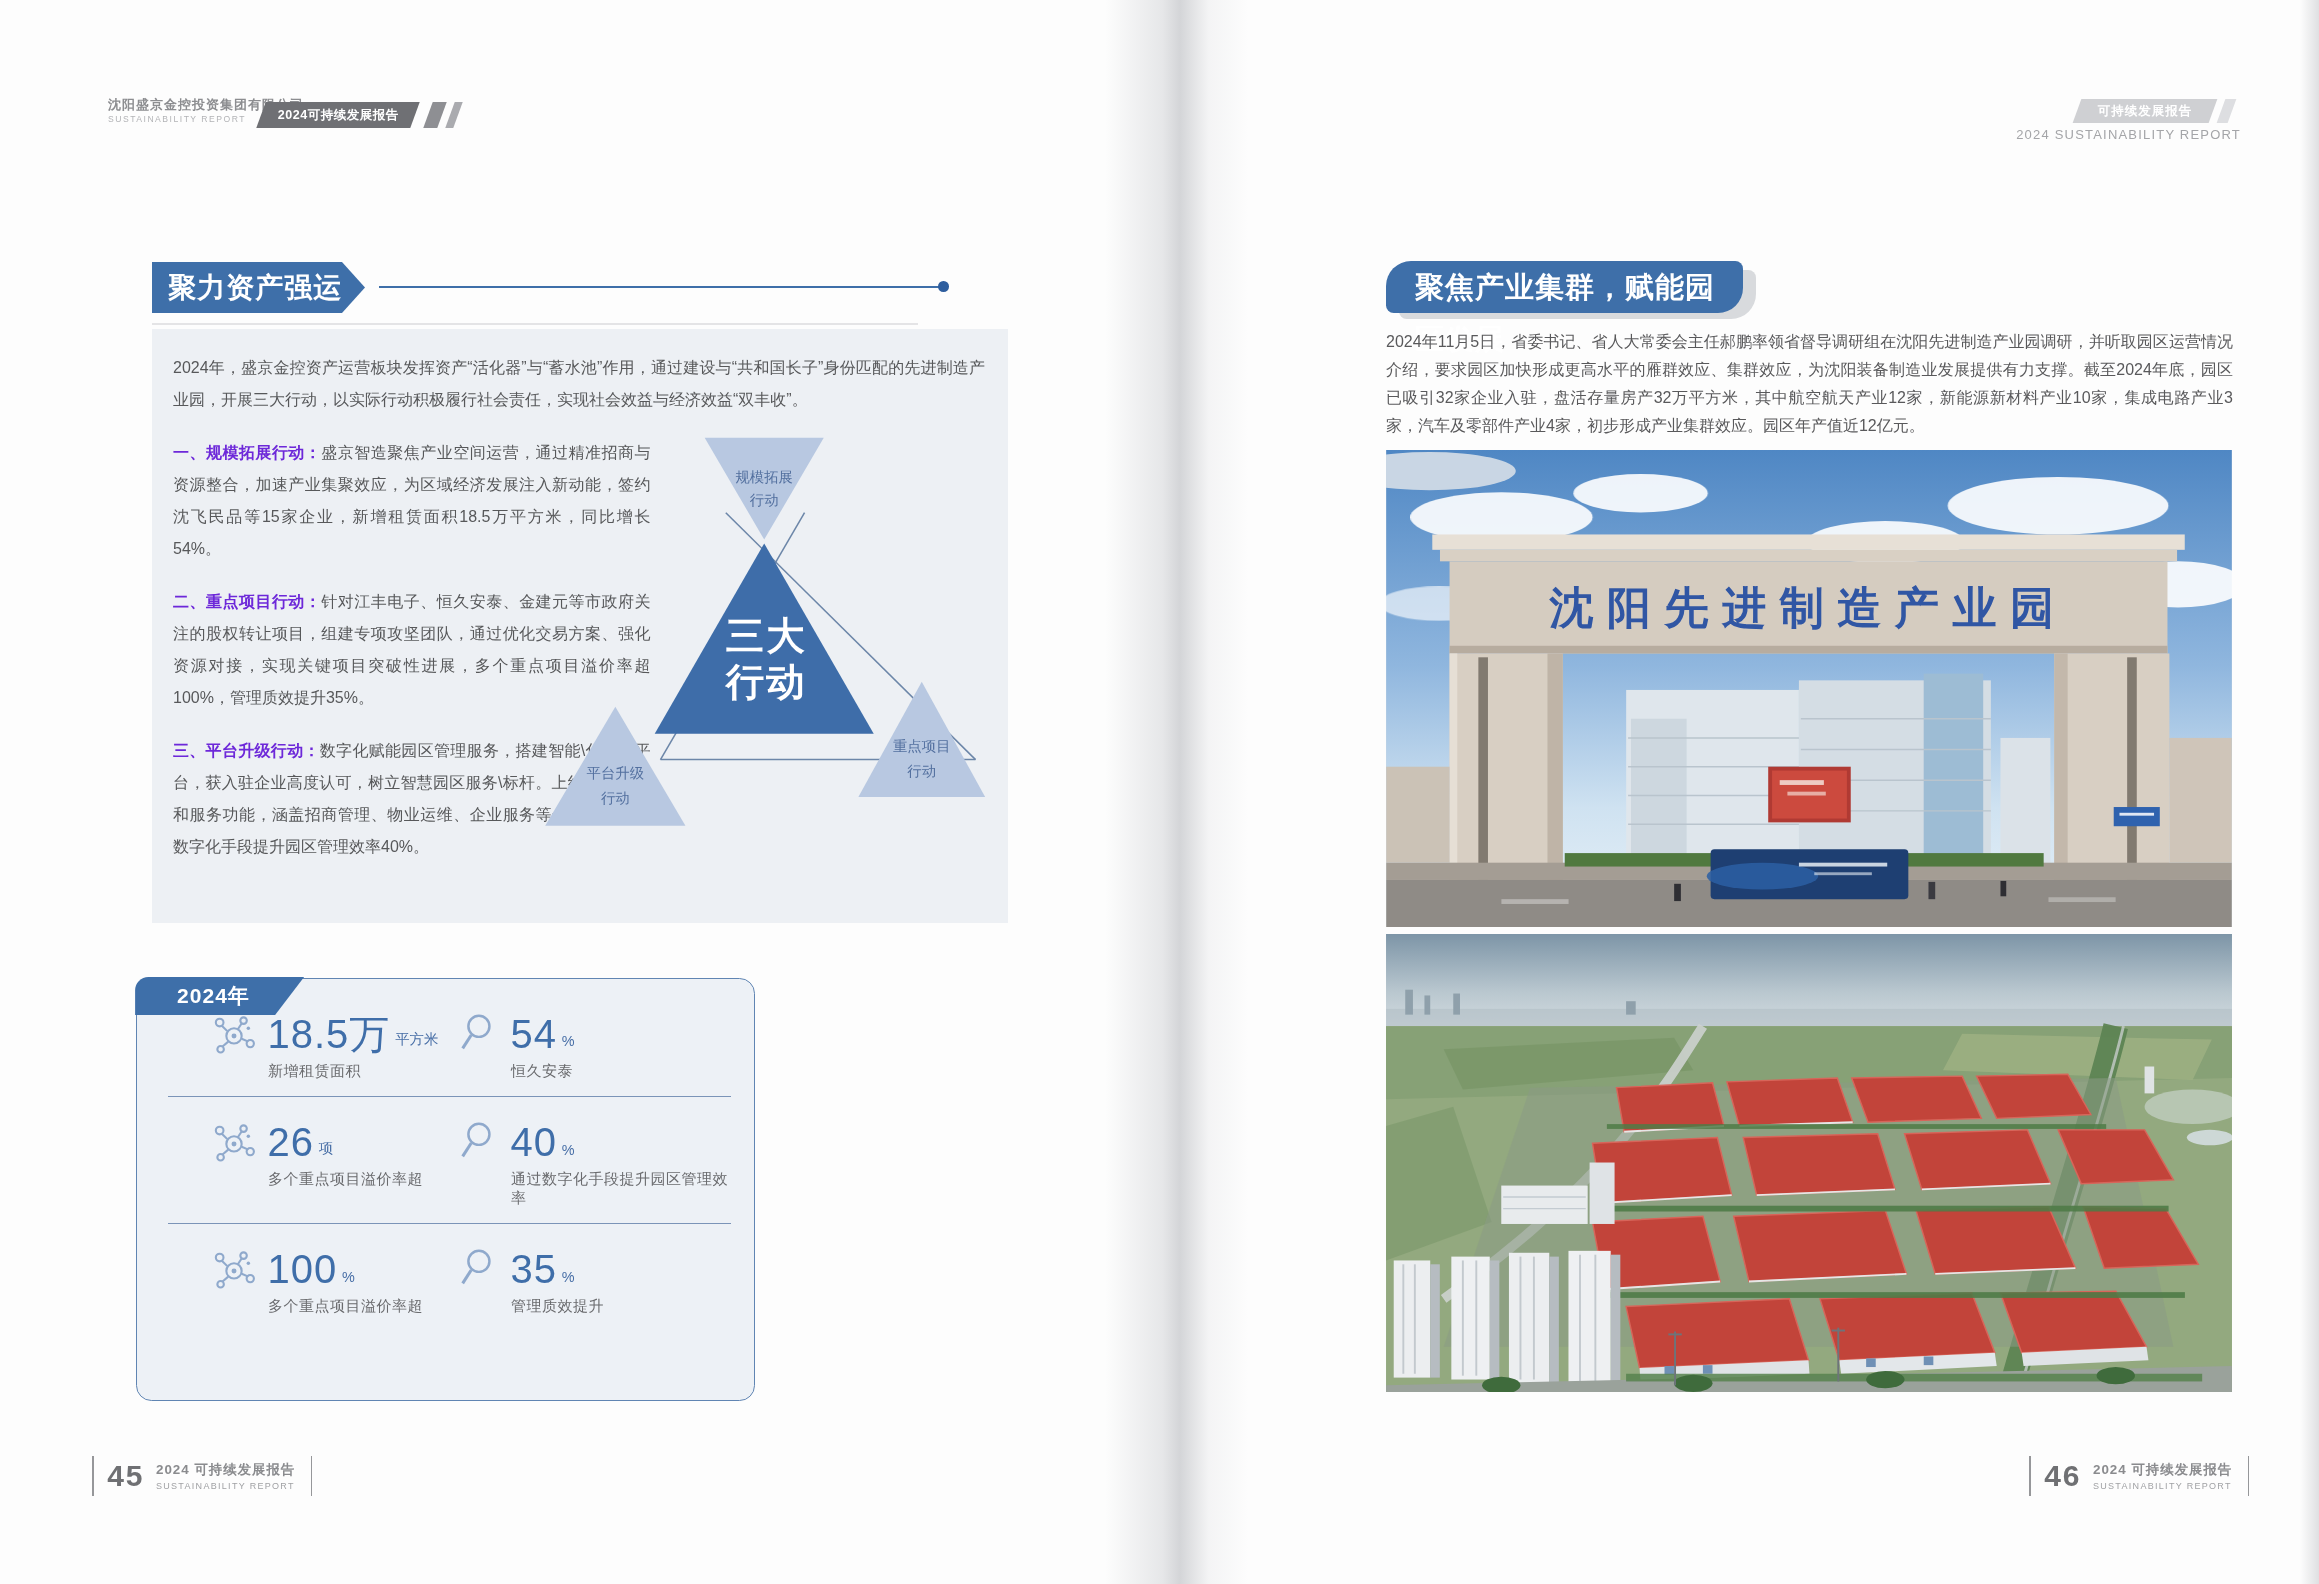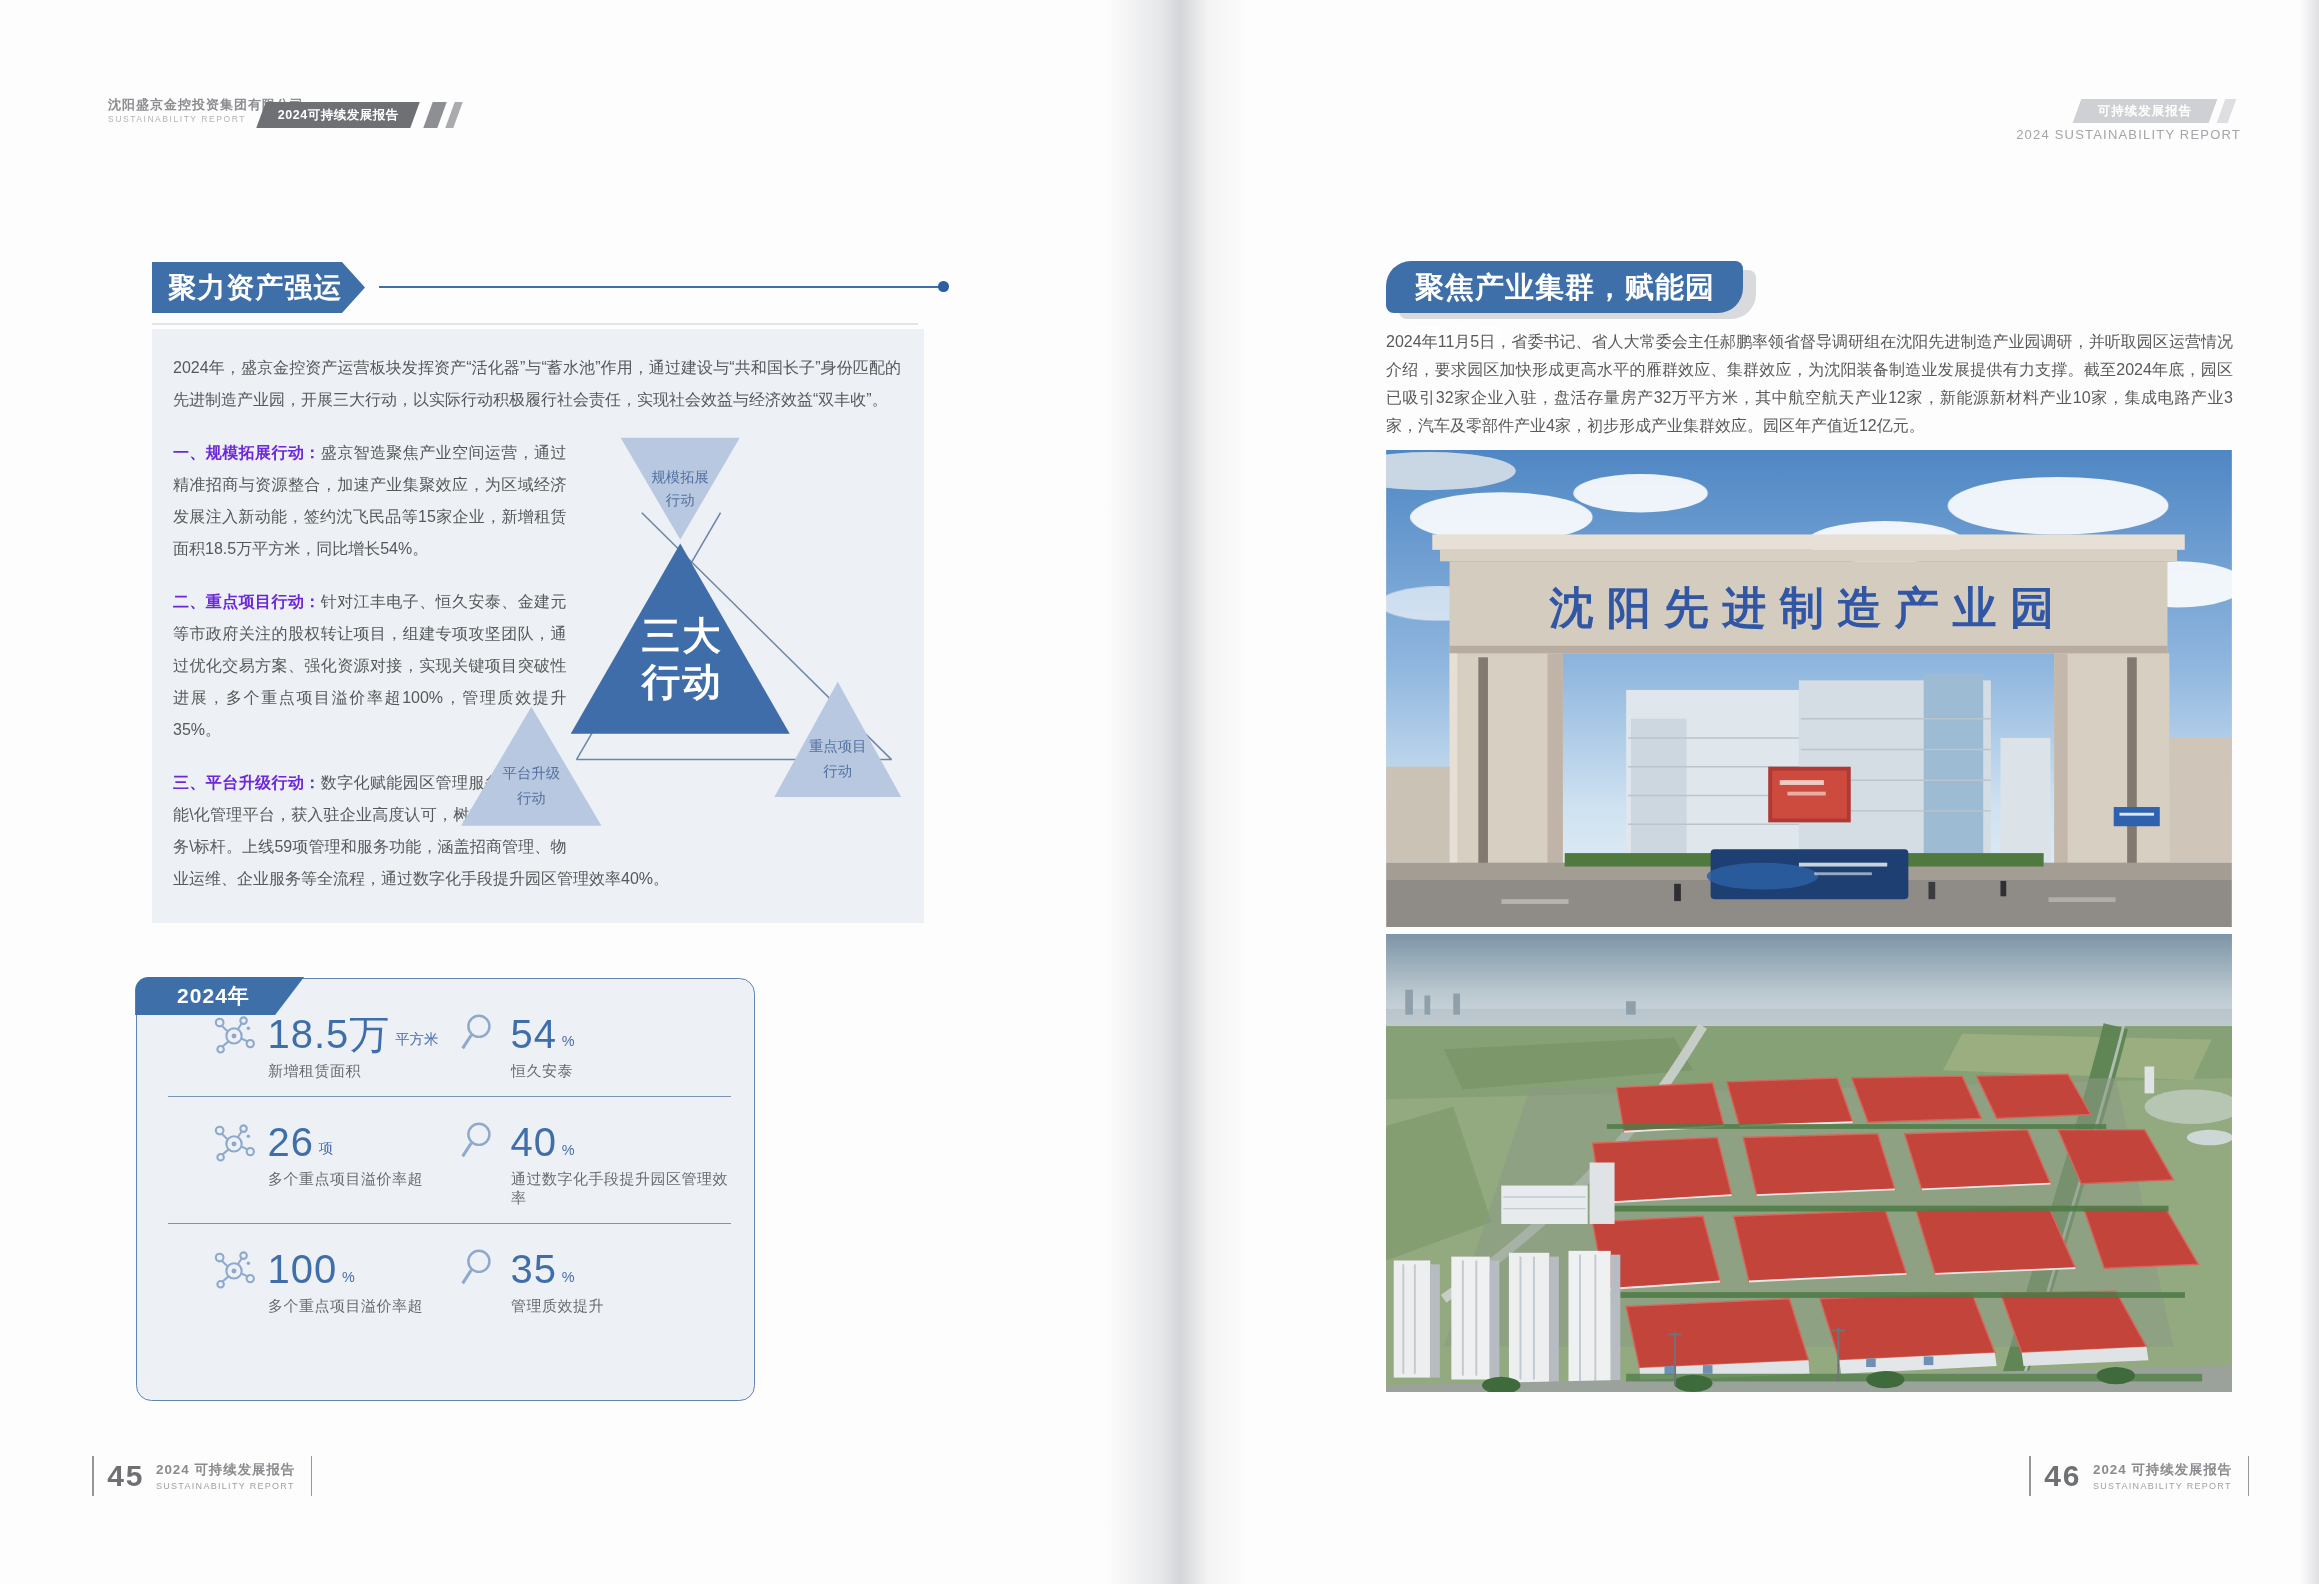--- a/index.html
+++ b/index.html
@@ -31,21 +31,21 @@
 
   
   .ltitle{left:152px;top:262px;width:213px;height:51px;background:#3e6fa9;color:#fff;
     font-size:28px;font-weight:bold;line-height:51px;padding-left:16.3px;letter-spacing:1px;
     clip-path:polygon(0 0,calc(100% - 23px) 0,100% 50%,calc(100% - 23px) 100%,0 100%);box-sizing:border-box;}
   .ltitle-line{left:379px;top:286px;width:562px;height:1.9px;background:#3e6fa9;}
   .ltitle-dot{left:938px;top:281px;width:10.6px;height:10.6px;border-radius:50%;background:#2e5e9e;}
   .lrule{left:152px;top:323px;width:766px;height:1.9px;background:#e4e4e6;}
 
   
-  .content{left:152px;top:329px;width:772px;height:594px;background:#edf0f4;
+  .content{left:152px;top:329px;width:856px;height:594px;background:#edf0f4;
            box-sizing:border-box;padding:23px 23px 15.4px 21px;}
   .content p{margin:0;font-size:16px;line-height:32px;text-align:justify;color:#57585a;}
   .intro{margin-bottom:15.4px !important;}
   .lead{color:#6d28d9;font-weight:bold;}
   .bullet{margin-top:21px !important;}
   .diagram-float{float:right;width:323px;height:421px;margin:5.8px 0 3.8px 11.5px;position:relative;}
   .diagram-svg{position:absolute;left:-136px;top:-7.7px;width:463px;height:444px;pointer-events:none;}
 
   
   .card{left:136px;top:978px;width:619px;height:423px;background:#edf1f6;border:1.9px solid #6085b3;

